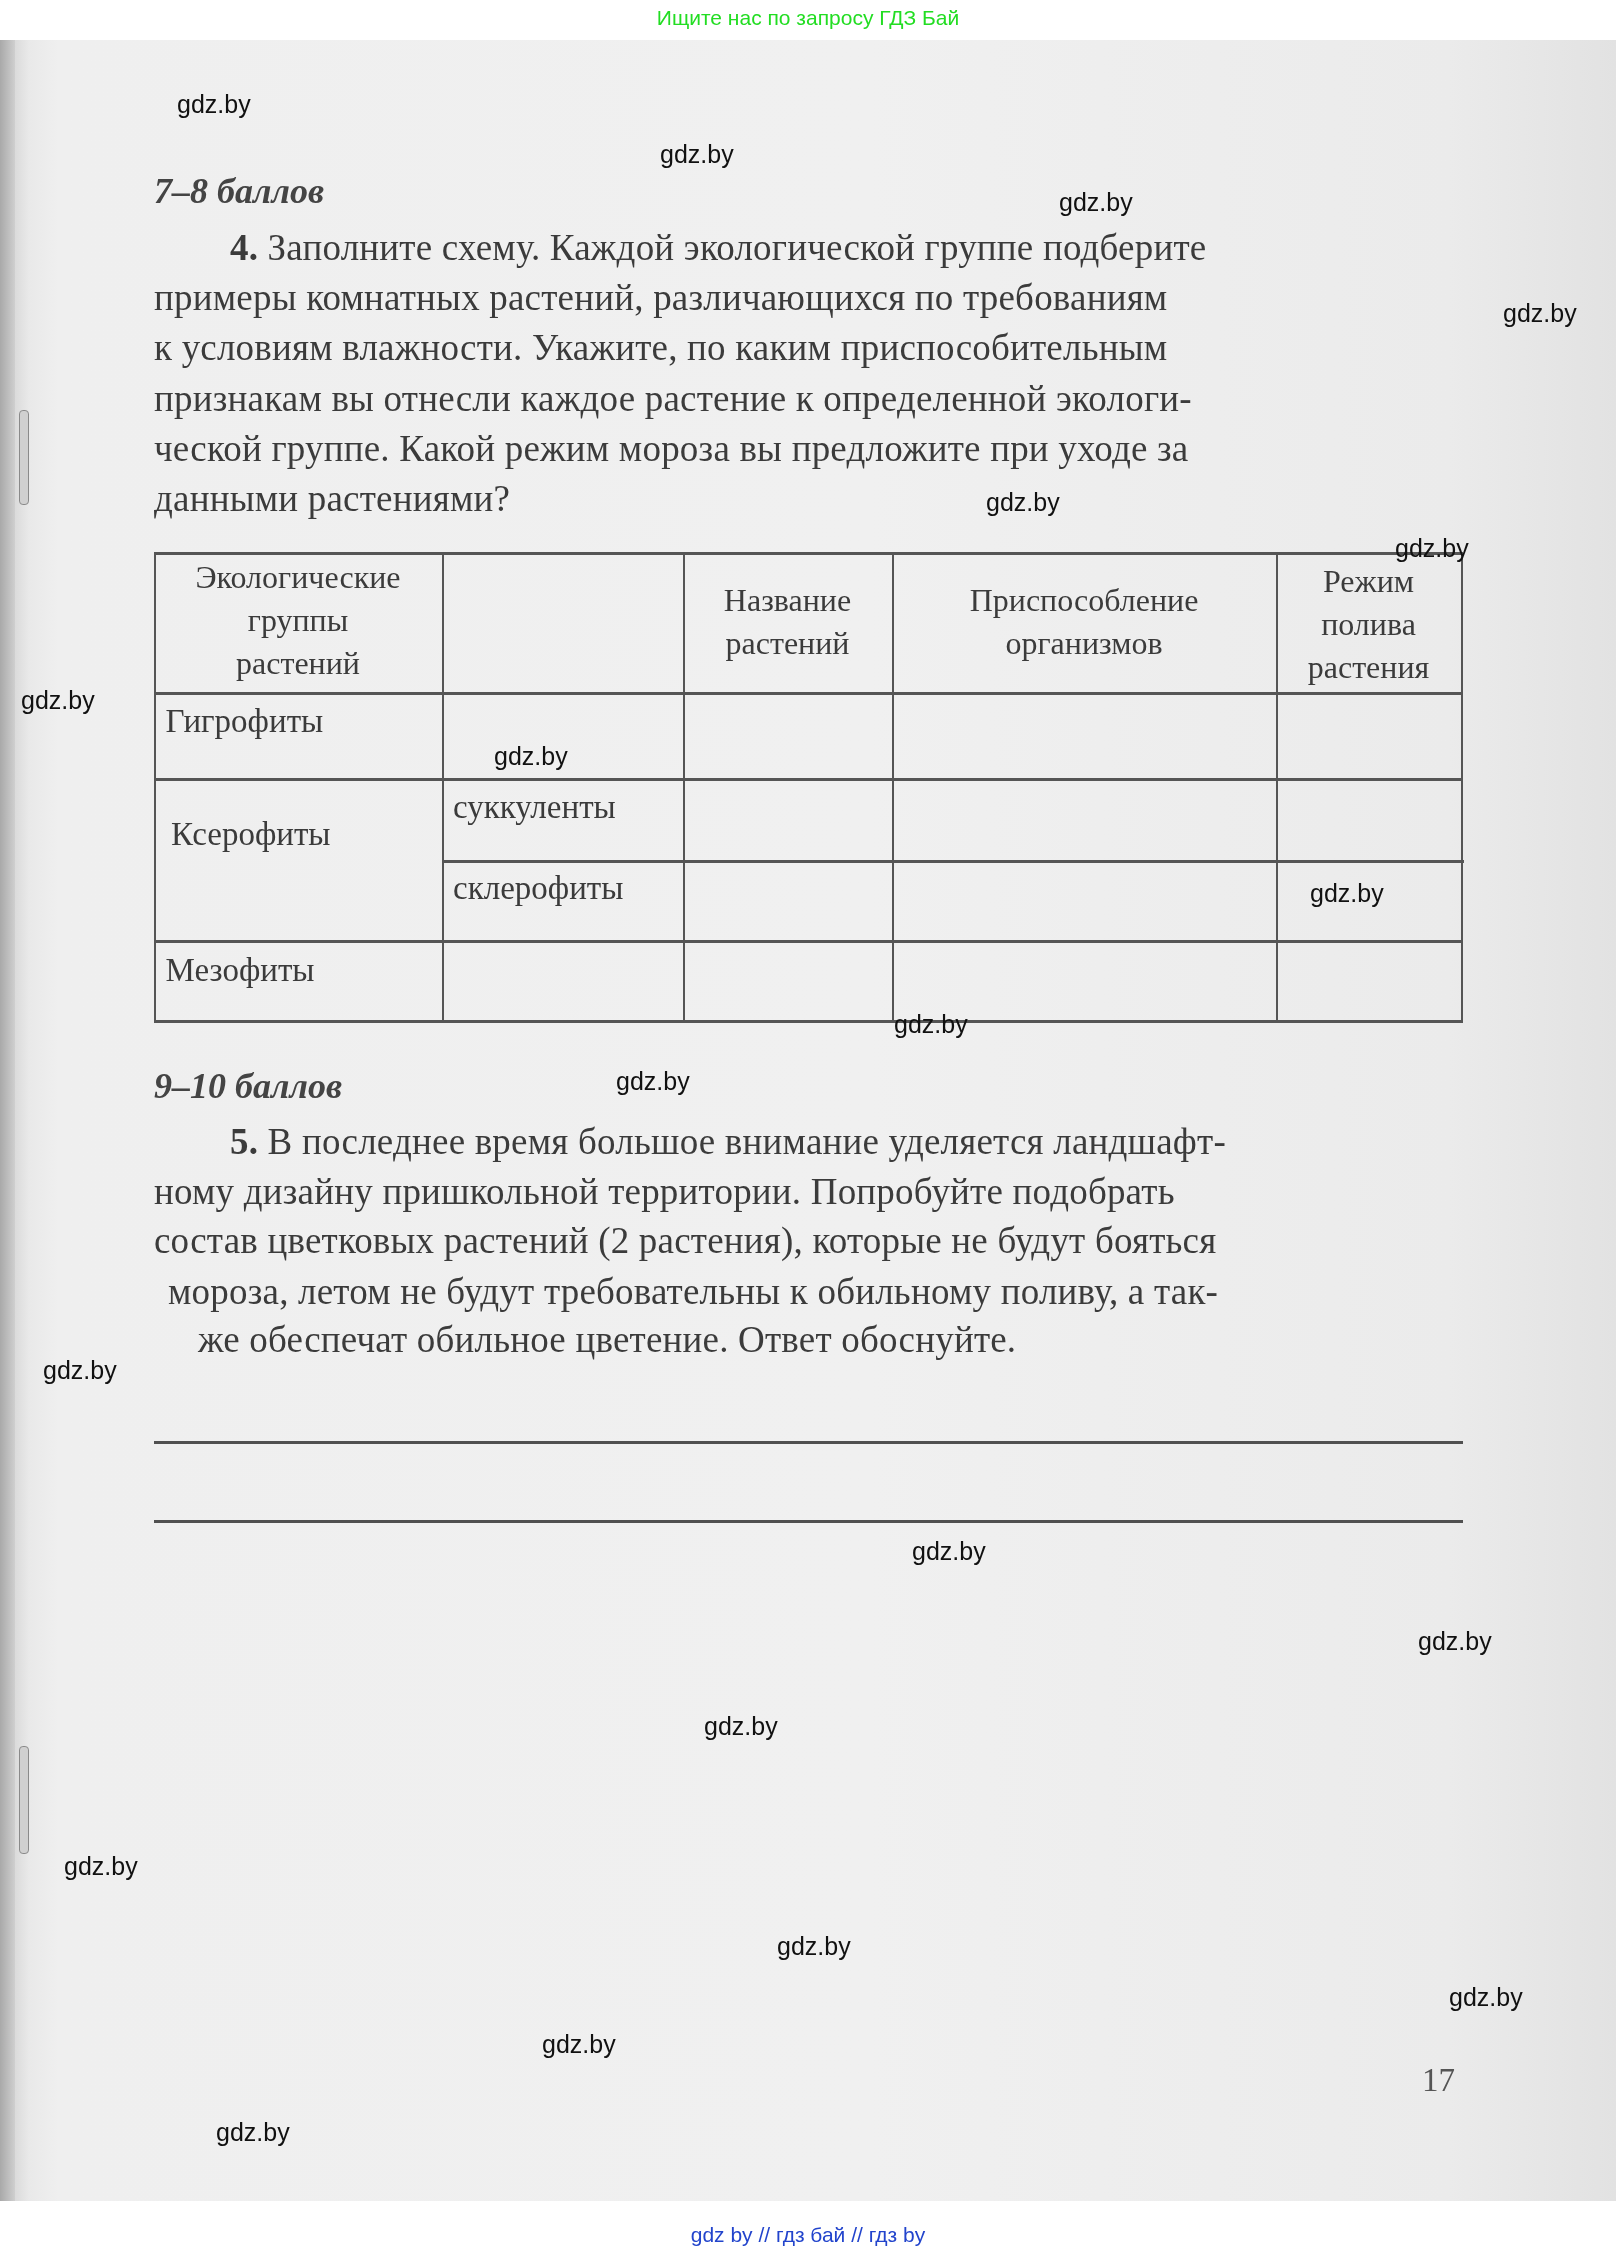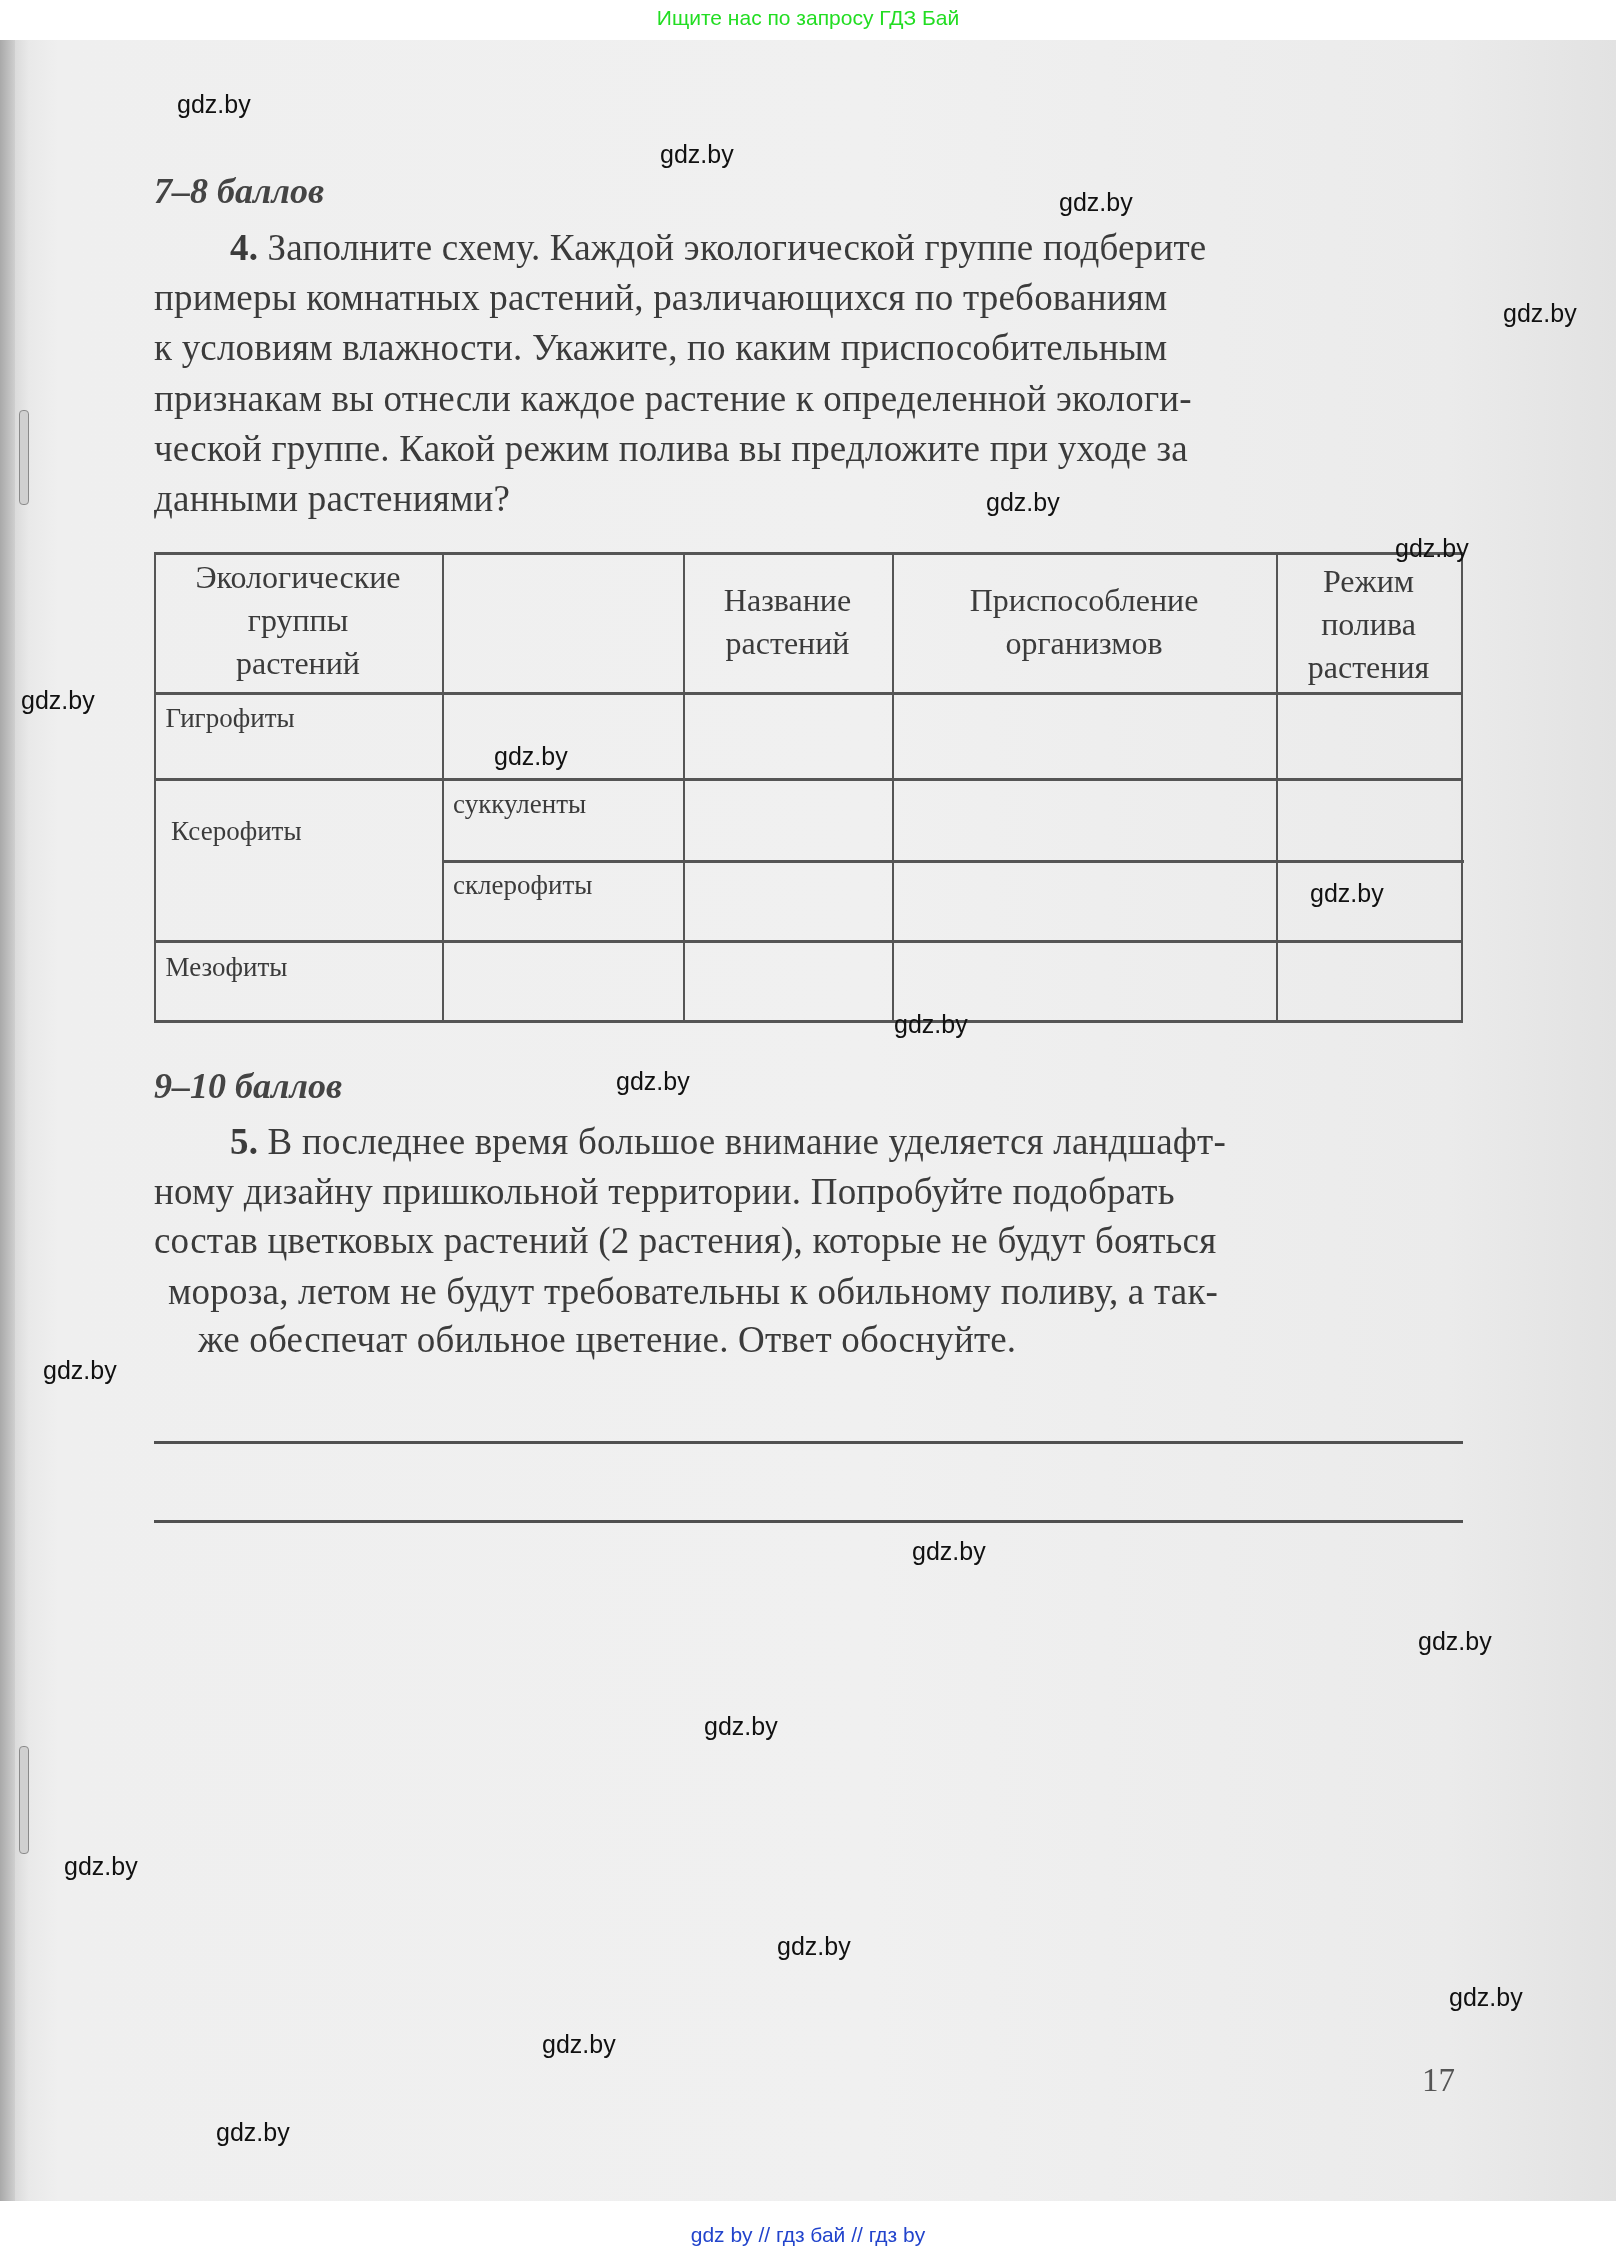--- a/index.html
+++ b/index.html
@@ -14,21 +14,21 @@
   .staple { position:absolute; left:19.3px; width:7.7px; border:1.9px solid #8a8a8a; border-radius:3.9px; background:#d0d0d0; }
   .txt { position:absolute; color:#3a3a3a; font-family:"Liberation Serif", serif; white-space:nowrap; }
   .heading { font-size:36px; font-weight:bold; font-style:italic; color:#444; }
   .para { font-size:37px; color:#3b3b3b; letter-spacing:0.2px; }
   .para b { font-weight:bold; }
   .table { position:absolute; left:154px; top:552px; width:1309px; height:470px; }
   .hl { position:absolute; height:2.9px; background:#555; }
   .vl { position:absolute; width:1.9px; background:#555; }
   .cell-text { position:absolute; font-family:"Liberation Serif", serif; font-size:32px; color:#3b3b3b;
                text-align:center; line-height:43px; }
-  .row-text { position:absolute; font-family:"Liberation Serif", serif; font-size:27px; color:#3b3b3b; white-space:nowrap; }
+  .row-text { position:absolute; font-family:"Liberation Serif", serif; font-size:33px; color:#3b3b3b; white-space:nowrap; }
   .answer-line { position:absolute; left:154px; width:1309px; height:2.9px; background:#505050; }
   .page-number { position:absolute; left:1422px; top:2062px; font-family:"Liberation Serif", serif; font-size:33px; color:#555; }
   .wm { position:absolute; font-family:"Liberation Sans", sans-serif; font-size:25px; color:#111; white-space:nowrap; }
   .footer { position:absolute; left:0; top:2201px; width:1616px; height:59px; background:#fff; text-align:center;
             font-family:"Liberation Sans", sans-serif; font-size:21px; line-height:68px; color:#2244cc; }
 </style>
 </head>
 <body>
 
 <div class="top-banner">Ищите нас по запросу ГДЗ Бай</div>
@@ -38,21 +38,21 @@
   <div class="staple" style="top:370px;height:93px;"></div>
   <div class="staple" style="top:1706px;height:106px;"></div>
 </div>
 
 <div class="txt heading" style="left:154px;top:170px;">7–8 баллов</div>
 
 <div class="txt para" style="left:230px;top:226px;"><b>4.</b><span> Заполните схему. Каждой экологической группе подберите</span></div>
 <div class="txt para" style="left:154px;top:276px;">примеры комнатных растений, различающихся по требованиям</div>
 <div class="txt para" style="left:154px;top:326px;">к условиям влажности. Укажите, по каким приспособительным</div>
 <div class="txt para" style="left:154px;top:377px;">признакам вы отнесли каждое растение к определенной экологи-</div>
-<div class="txt para" style="left:154px;top:427px;">ческой группе. Какой режим полива вы предложите при уходе за</div>
+<div class="txt para" style="left:154px;top:427px;">ческой группе. Какой режим мороза вы предложите при уходе за</div>
 <div class="txt para" style="left:154px;top:477px;">данными растениями?</div>
 
 <div class="table">
 
   <div class="hl" style="left:0;top:0;width:1309px;"></div>
   <div class="hl" style="left:0;top:140px;width:1309px;"></div>
   <div class="hl" style="left:0;top:226px;width:1309px;"></div>
   <div class="hl" style="left:288px;top:308px;width:1022px;"></div>
   <div class="hl" style="left:0;top:388px;width:1309px;"></div>
   <div class="hl" style="left:0;top:468px;width:1309px;"></div>

